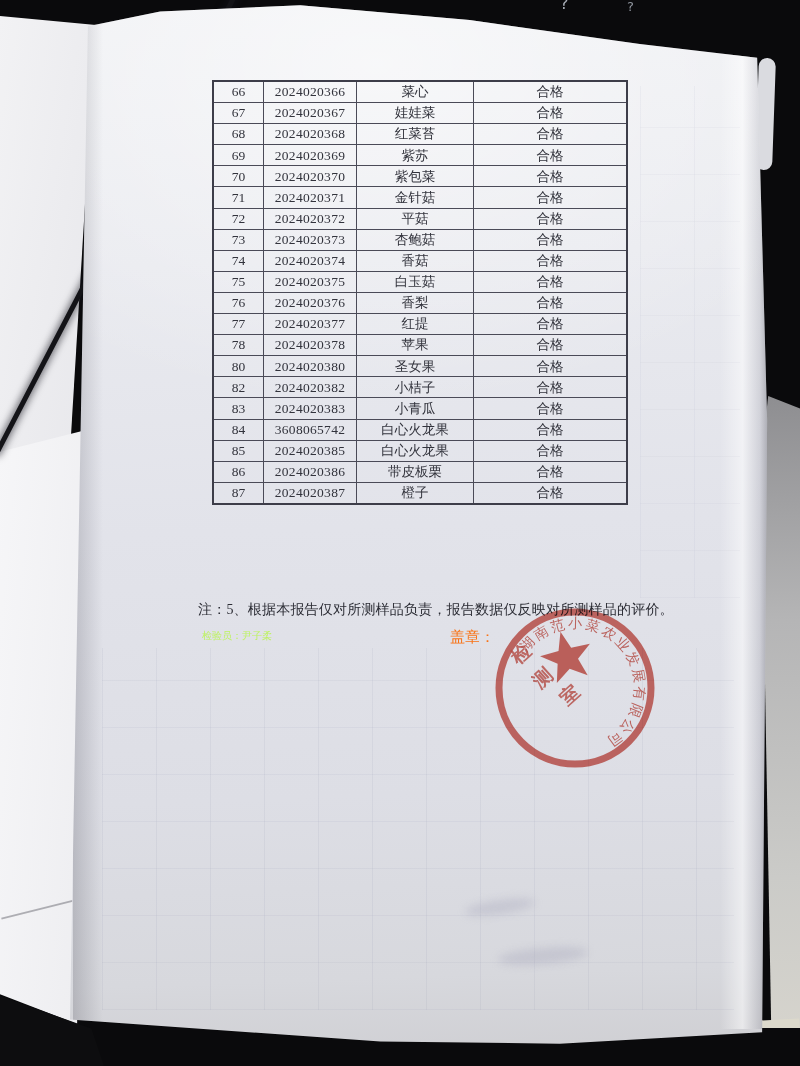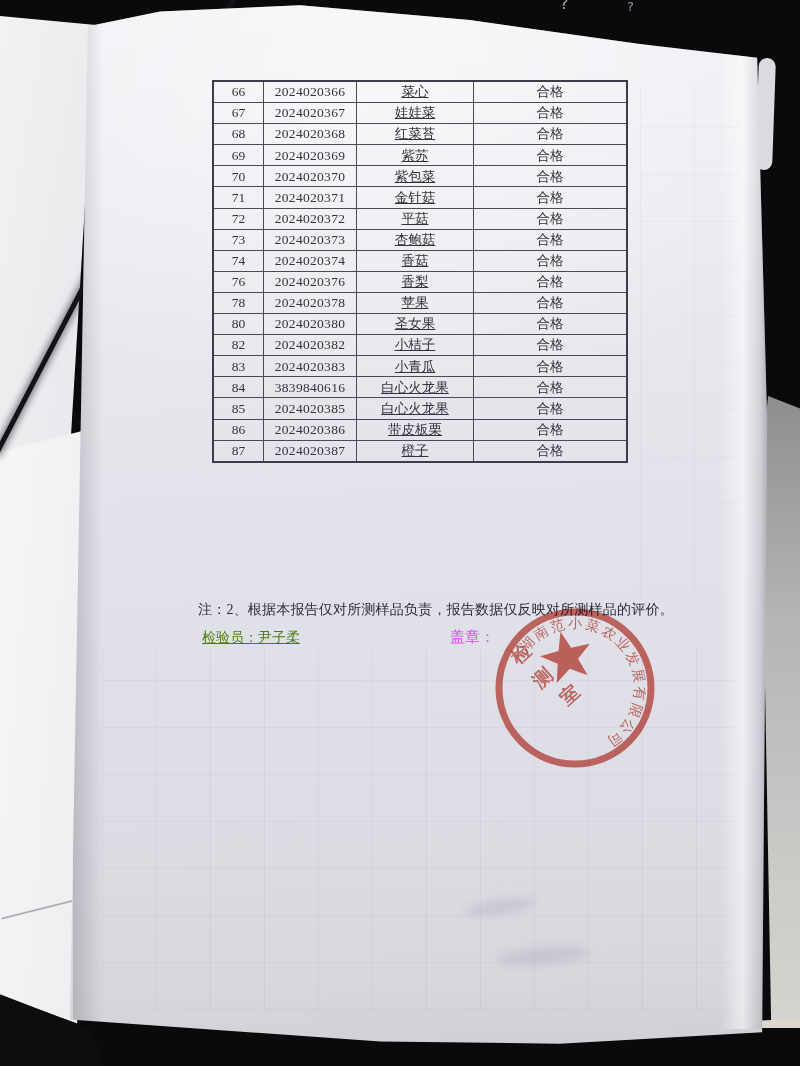--- a/index.html
+++ b/index.html
@@ -59,27 +59,27 @@
   .smudge{position:absolute;background:rgba(150,150,175,.28);filter:blur(4px);border-radius:50%;}
   .smudge.s1{left:465px;top:900px;width:70px;height:14px;transform:rotate(-8deg);}
   .smudge.s2{left:498px;top:948px;width:90px;height:16px;transform:rotate(-5deg);}
 
   table.report{position:absolute;left:212px;top:80px;width:415px;border-collapse:collapse;
       table-layout:fixed;border:2px solid #3d3d49;}
   table.report td{border:1.3px solid #4a4a57;height:20.1px;padding:0;text-align:center;
       vertical-align:middle;font-size:13.5px;color:#32333c;line-height:1;}
   td.c-no{width:49px;}
   td.c-sn{width:92px;font-size:14px;letter-spacing:.3px;}
-  td.c-name{width:116px;text-decoration:underline;}
+  td.c-name{width:116px;}
   td.c-res{width:152px;}
 
   .note{position:absolute;left:198px;top:601px;width:520px;font-size:14px;color:#2b2c34;
       letter-spacing:.2px;}
-  .inspector{position:absolute;left:202px;top:629px;font-size:14px;color:#4d7c0f;text-decoration:underline;}
-  .stamp-label{position:absolute;left:450px;top:628px;font-size:15px;color:#d946ef;}
+  .inspector{position:absolute;left:202px;top:629px;font-size:10px;color:#bef264;}
+  .stamp-label{position:absolute;left:450px;top:628px;font-size:15px;color:#f97316;}
 
   .stamp{position:absolute;left:490px;top:603px;width:170px;height:170px;
       mix-blend-mode:multiply;opacity:.92;filter:blur(.3px);}
   .stamp text{fill:var(--stamp-color,#b04038);}
   .stamp .ring-text{font-size:14px;letter-spacing:2.5px;font-family:"Liberation Serif","DejaVu Serif",serif;}
   .stamp .inner-char{font-size:19px;font-weight:bold;}
 </style>
 </head>
 <body>
 
@@ -157,26 +157,38 @@
             <td class="c-name">杏鲍菇</td>
             <td class="c-res">合格</td>
           </tr>
           <tr>
             <td class="c-no">74</td>
             <td class="c-sn">2024020374</td>
             <td class="c-name">香菇</td>
             <td class="c-res">合格</td>
           </tr>
           <tr>
+            <td class="c-no">75</td>
+            <td class="c-sn">2024020375</td>
+            <td class="c-name">白玉菇</td>
+            <td class="c-res">合格</td>
+          </tr>
+          <tr>
             <td class="c-no">76</td>
             <td class="c-sn">2024020376</td>
             <td class="c-name">香梨</td>
             <td class="c-res">合格</td>
           </tr>
           <tr>
+            <td class="c-no">77</td>
+            <td class="c-sn">2024020377</td>
+            <td class="c-name">红提</td>
+            <td class="c-res">合格</td>
+          </tr>
+          <tr>
             <td class="c-no">78</td>
             <td class="c-sn">2024020378</td>
             <td class="c-name">苹果</td>
             <td class="c-res">合格</td>
           </tr>
           <tr>
             <td class="c-no">80</td>
             <td class="c-sn">2024020380</td>
             <td class="c-name">圣女果</td>
             <td class="c-res">合格</td>
@@ -188,21 +200,21 @@
             <td class="c-res">合格</td>
           </tr>
           <tr>
             <td class="c-no">83</td>
             <td class="c-sn">2024020383</td>
             <td class="c-name">小青瓜</td>
             <td class="c-res">合格</td>
           </tr>
           <tr>
             <td class="c-no">84</td>
-            <td class="c-sn">3839840616</td>
+            <td class="c-sn">3608065742</td>
             <td class="c-name">白心火龙果</td>
             <td class="c-res">合格</td>
           </tr>
           <tr>
             <td class="c-no">85</td>
             <td class="c-sn">2024020385</td>
             <td class="c-name">白心火龙果</td>
             <td class="c-res">合格</td>
           </tr>
           <tr>
@@ -213,21 +225,21 @@
           </tr>
           <tr>
             <td class="c-no">87</td>
             <td class="c-sn">2024020387</td>
             <td class="c-name">橙子</td>
             <td class="c-res">合格</td>
           </tr>
         </tbody>
     </table>
 
-    <div class="note">注：2、根据本报告仅对所测样品负责，报告数据仅反映对所测样品的评价。</div>
+    <div class="note">注：5、根据本报告仅对所测样品负责，报告数据仅反映对所测样品的评价。</div>
     <div class="inspector">检验员：尹子柔</div>
     <div class="stamp-label">盖章：</div>
 
     <svg class="stamp" viewBox="0 0 170 170">
       <circle cx="85" cy="85" r="76" fill="none" stroke="var(--stamp-color,#b04038)" stroke-width="7" opacity=".85"></circle>
       <polygon fill="var(--stamp-color,#b04038)" opacity=".88" transform="translate(77,55) rotate(-14)" points="0,-27 6.5,-8.9 25.7,-8.3 10.5,3.4 15.9,21.8 0,11 -15.9,21.8 -10.5,3.4 -25.7,-8.3 -6.5,-8.9"></polygon>
       <defs>
         <path id="ringPath" d="M 35.9 50.6 A 60 60 0 1 1 115 137" fill="none"></path>
       </defs>
       <text class="ring-text" opacity=".85">

